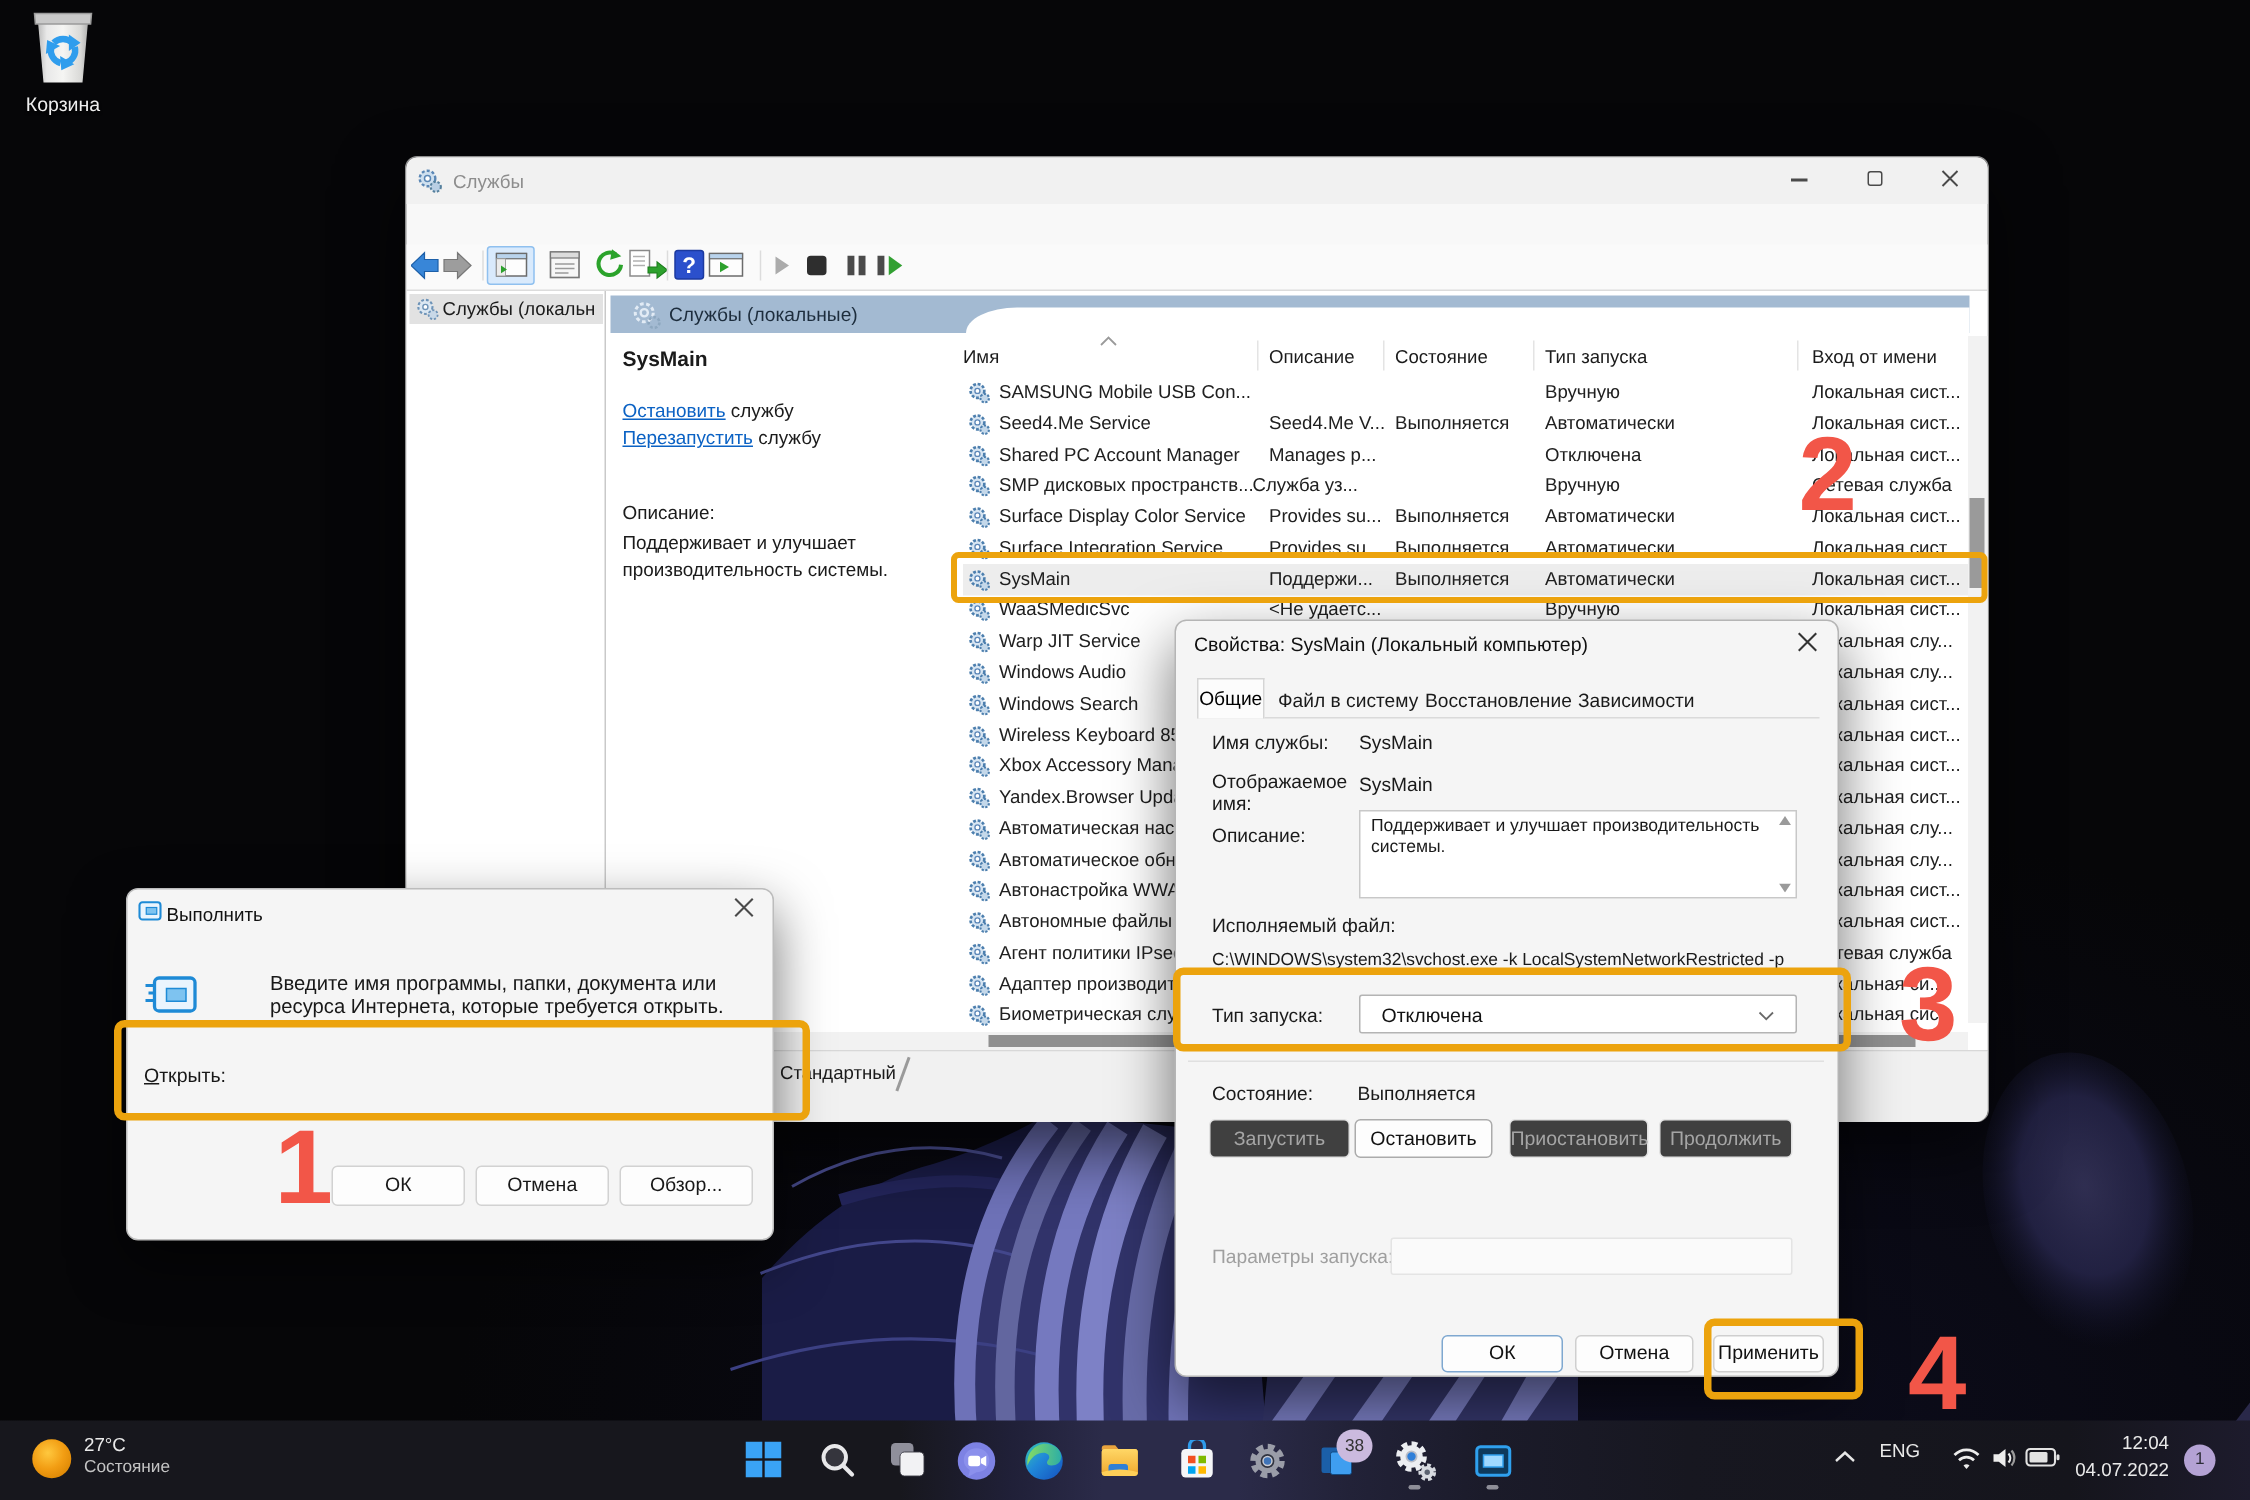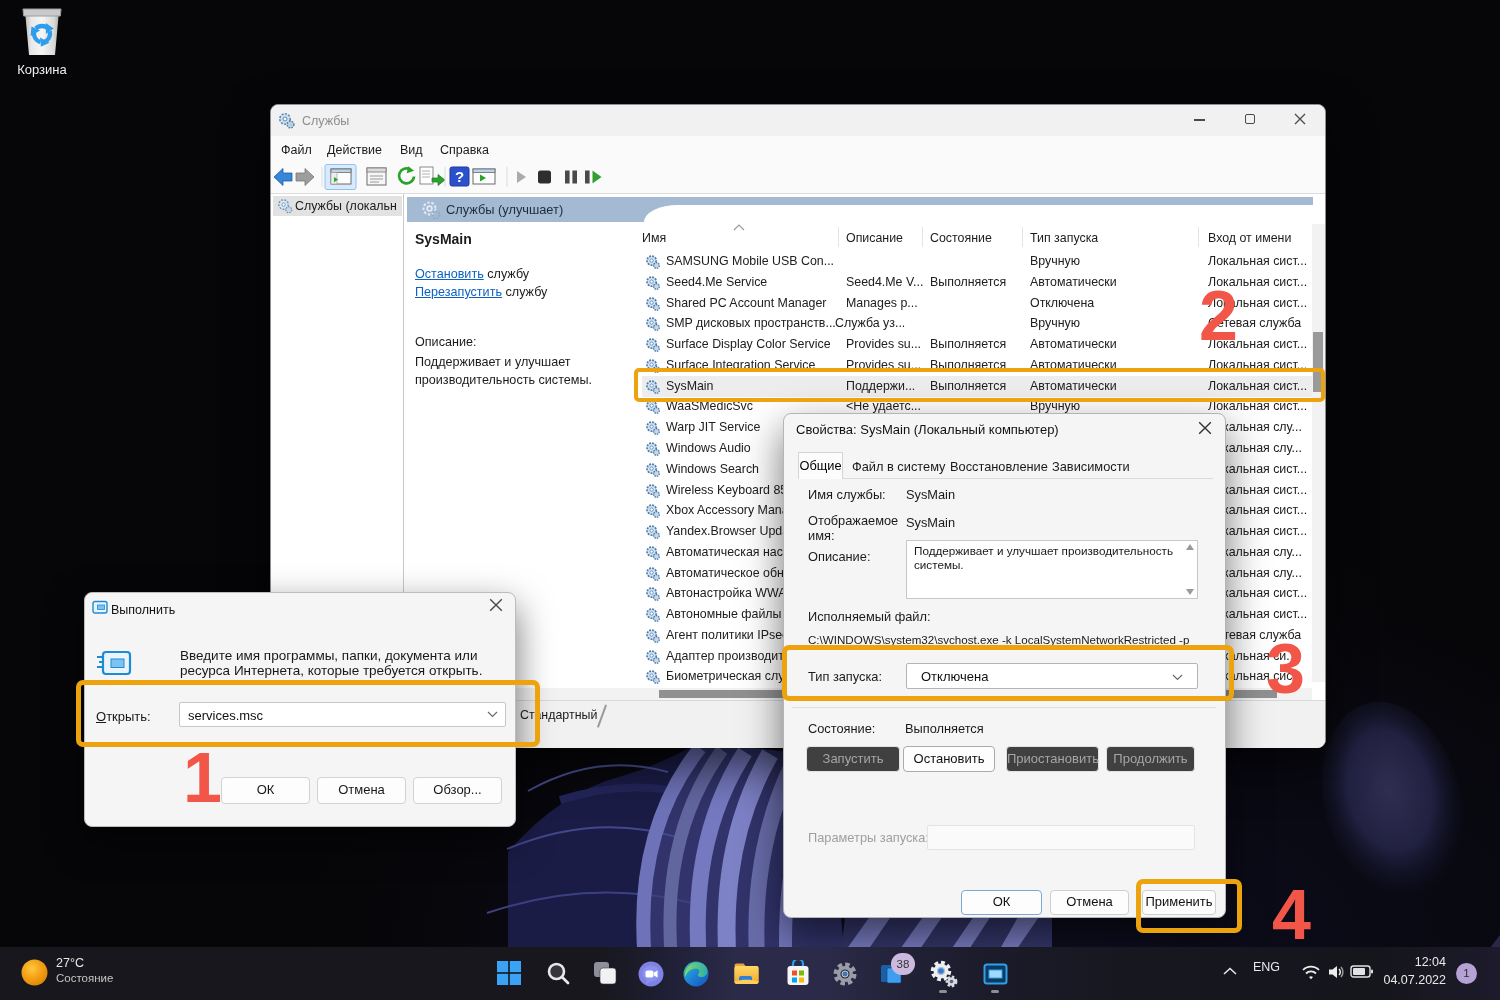--- a/index.html
+++ b/index.html
@@ -163,26 +163,20 @@
    <circle cx="7" cy="7" r="5.2" fill="#cfe0ef" stroke="#5b87b5" stroke-width="1.6" stroke-dasharray="2 1.4"></circle>
    <circle cx="7" cy="7" r="2" fill="#fff" stroke="#5b87b5"></circle>
    <circle cx="12.5" cy="12.5" r="3.4" fill="#b9cfe4" stroke="#56809d" stroke-width="1.4" stroke-dasharray="1.6 1.2"></circle>
  </svg>
  <div class="abs title">Службы</div>
  <div class="abs" style="left:923px;top:14px;width:11px;height:1.5px;background:#4a4a4a"></div>
  <div class="abs" style="left:974px;top:9px;width:10px;height:10px;border:1.2px solid #4a4a4a;border-radius:2px;box-sizing:border-box"></div>
  <svg class="abs" style="left:1023px;top:8px" width="12" height="12" viewBox="0 0 12 12">
   <path d="M1,1 L11,11 M11,1 L1,11" stroke="#4a4a4a" stroke-width="1.3"></path>
     </svg>
- <div class="abs menubar">
-  <span style="left:10px">Файл</span>
-      <span style="left:56px">Действие</span>
-  <span style="left:129px">Вид</span>
-      <span style="left:169px">Справка</span>
- </div>
  <div class="abs toolbar"></div>
  <svg class="abs" style="left:3px;top:59px" width="340" height="26" viewBox="0 0 340 26">
   <g>
    <path d="M0,13 L9,4.5 L9,9 L18,9 L18,17 L9,17 L9,21.5 Z" fill="#3886d8" stroke="#1c5fa8" stroke-width="0.8"></path>
    <path d="M40,13 L31,4.5 L31,9 L22,9 L22,17 L31,17 L31,21.5 Z" fill="#9d9d9d" stroke="#777" stroke-width="0.8"></path>
    <line x1="48" y1="3" x2="48" y2="23" stroke="#dcdcdc"></line>
    <rect x="51" y="0.5" width="31" height="25" fill="#d9eafc" stroke="#8fc0ef" rx="2"></rect>
    <rect x="57" y="5" width="20" height="15" fill="#fdfdfd" stroke="#6b6b6b" stroke-width="1"></rect>
    <rect x="57" y="5" width="20" height="3.5" fill="#b9d3ec" stroke="#6b6b6b" stroke-width="0.8"></rect>
    <rect x="57" y="8.5" width="6" height="11.5" fill="#ececec" stroke="#9a9a9a" stroke-width="0.6"></rect>
@@ -222,21 +216,21 @@
    <circle cx="7" cy="7" r="1.8" fill="#fff" stroke="#6f94b8"></circle>
    <circle cx="12.5" cy="12.5" r="3.2" fill="#c8d8e8" stroke="#6f94b8" stroke-width="1.3" stroke-dasharray="1.6 1.2"></circle>
  </svg>
  <div class="abs" id="treelbl">Службы (локальн</div>
  <div class="abs" id="band"></div>
  <svg class="abs" style="left:150px;top:95px" width="20" height="20" viewBox="0 0 20 20">
    <circle cx="8.5" cy="8.5" r="6" fill="none" stroke="#e9f1f8" stroke-width="2" stroke-dasharray="2.5 1.7" opacity="0.9"></circle>
    <circle cx="8.5" cy="8.5" r="2.4" fill="none" stroke="#e9f1f8" stroke-width="1.6" opacity="0.9"></circle>
    <circle cx="15" cy="15" r="3.6" fill="none" stroke="#8ea8c0" stroke-width="1.8" stroke-dasharray="1.8 1.4"></circle>
  </svg>
- <div class="abs" id="bandlbl">Службы (улучшает)</div>
+ <div class="abs" id="bandlbl">Службы (локальные)</div>
  <div class="abs" id="listwhite"></div>
  <div class="abs" id="below-band"></div>
 
  <div class="abs det" style="left:144px;top:126px;font-size:14px;font-weight:bold">SysMain</div>
  <div class="abs det" style="left:144px;top:162px;font-size:12.6px"><span style="color:#0b62c4;text-decoration:underline">Остановить</span> службу</div>
  <div class="abs det" style="left:144px;top:180px;font-size:12.6px"><span style="color:#0b62c4;text-decoration:underline">Перезапустить</span> службу</div>
  <div class="abs det" style="left:144px;top:230px;font-size:12.6px">Описание:</div>
  <div class="abs det" style="left:144px;top:248px;font-size:12.6px;width:215px;line-height:18px">Поддерживает и улучшает производительность системы.</div>
 
  <div class="hdr" style="left:371px">Имя</div>
@@ -482,26 +476,20 @@
     </svg>
  <svg class="abs" style="left:11px;top:56px" width="36" height="30" viewBox="0 0 36 30">
   <rect x="7" y="3" width="27" height="22" rx="3" fill="#eaf4fd" stroke="#1e8ad6" stroke-width="2.2"></rect>
   <rect x="15" y="10" width="13" height="8.5" fill="#7ec3f0" stroke="#1e8ad6" stroke-width="1"></rect>
   <line x1="1" y1="8" x2="6" y2="8" stroke="#1e8ad6" stroke-width="2"></line>
   <line x1="3" y1="13" x2="7" y2="13" stroke="#1e8ad6" stroke-width="2"></line>
   <line x1="1" y1="18" x2="6" y2="18" stroke="#1e8ad6" stroke-width="2"></line>
  </svg>
  <div class="abs msg">Введите имя программы, папки, документа или ресурса Интернета, которые требуется открыть.</div>
  <div class="abs" id="runopen"><span style="text-decoration:underline">О</span>ткрыть:</div>
- <div class="abs" id="runfield">
-      <span>services.msc</span>
-  <svg style="position:absolute;right:7px;top:8px" width="11" height="7" viewBox="0 0 11 7">
-   <path d="M1,1 L5.5,5.5 L10,1" fill="none" stroke="#6a6a6a" stroke-width="1.2"></path>
-      </svg>
- </div>
  <div class="rbtn" style="left:136px">ОК</div>
  <div class="rbtn" style="left:232px">Отмена</div>
  <div class="rbtn" style="left:328px">Обзор...</div>
 </div>
 <div id="prop" class="abs" style="z-index:11">
  <div class="abs t">Свойства: SysMain (Локальный компьютер)</div>
  <svg class="abs" style="left:414px;top:7px" width="14" height="14" viewBox="0 0 12 12">
   <path d="M1,1 L11,11 M11,1 L1,11" stroke="#333" stroke-width="1.2"></path>
     </svg>
  <div class="abs" id="pane-line"></div>

